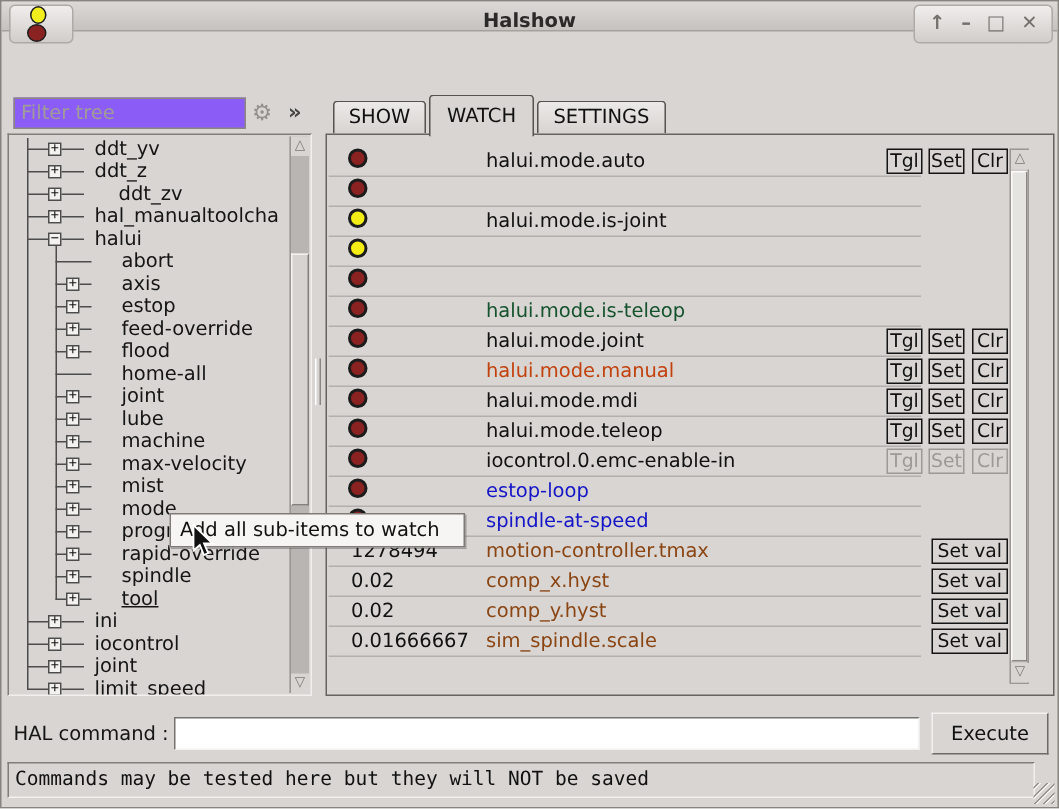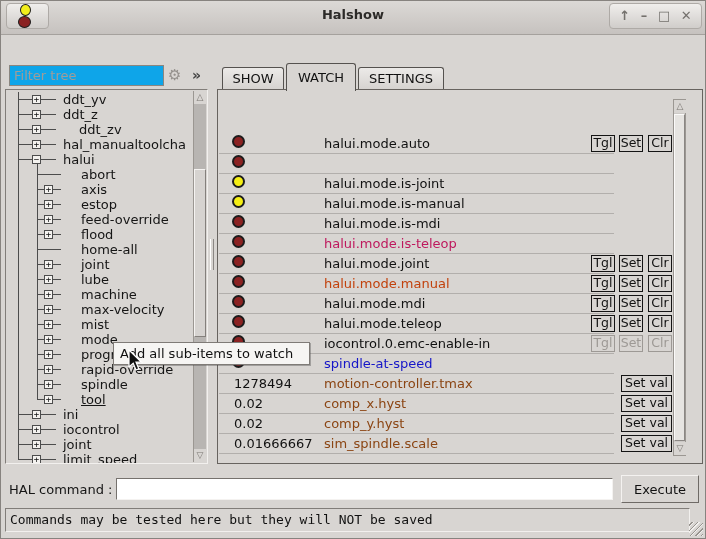--- a/index.html
+++ b/index.html
@@ -4,38 +4,38 @@
 <style>
   html,body{margin:0;padding:0;background:#ffffff;}
   *{box-sizing:border-box;}
   .window{
     position:relative;width:706px;height:539px;
     background:#d8d5d2;border:1px solid #87837f;
     font-family:"DejaVu Sans","Liberation Sans",sans-serif;font-size:13px;color:#111;
     overflow:hidden;
   }
   
-  .titlebar{position:absolute;left:0;top:0;width:100%;height:34px;
+  .titlebar{position:absolute;left:0;top:0;width:100%;height:20px;
     background:linear-gradient(#dcd9d6,#c6c2bf);border-bottom:1px solid #a5a19d;}
   .tb-plate{position:absolute;top:2px;height:26px;border-radius:4px;
     background:linear-gradient(#f0eeec,#d0cdca);border:1px solid #aeaaa6;}
   .tb-left{left:5px;width:43px;}
   .tb-right{left:608px;width:93px;display:flex;align-items:center;justify-content:space-around;padding:0 4px;}
   .dot{position:absolute;border-radius:50%;border:1px solid #1d1d1d;}
   .dot-yellow{left:13px;top:0px;width:11px;height:12px;}
   .dot-red{left:11px;top:12px;width:13px;height:12px;}
   .tb-title{position:absolute;left:0;right:0;top:6px;text-align:center;font-weight:bold;color:#2c2a28;}
   .tb-btn{color:#74716d;font-size:13px;font-weight:bold;line-height:24px;cursor:default;}
   
   .menubar{position:absolute;left:0;top:31px;width:100%;height:27px;
     display:flex;align-items:center;gap:21px;padding-left:10px;background:#d8d5d2;}
   .menu-item{color:#151515;}
   
   .filter-input{position:absolute;left:8px;top:64px;width:155px;height:21px;
-    border:1px solid #8a8680;background:#0ea5e9;font:13px "DejaVu Sans","Liberation Sans",sans-serif;
+    border:1px solid #8a8680;background:#8b5cf6;font:13px "DejaVu Sans","Liberation Sans",sans-serif;
     padding:0 4px;color:#222;}
   .filter-input::placeholder{color:#a09c98;}
   .gear{position:absolute;left:167px;top:65px;font-size:15px;color:#94908c;}
   .chev{position:absolute;left:191px;top:66px;font-size:14px;color:#444;font-weight:bold;}
   
   .tree-panel{position:absolute;left:4px;top:88px;width:203px;height:375px;
     border:1px solid;border-color:#817d79 #f2f0ee #f2f0ee #817d79;background:#d8d5d2;overflow:hidden;}
   .tree-rows{position:absolute;left:0;top:2px;width:187px;height:100%;overflow:hidden;}
   .trunk{position:absolute;width:1px;background:#4c4c4c;}
   .tree-row{position:relative;height:15px;}
@@ -52,21 +52,21 @@
   
   .sash{position:absolute;left:209px;top:238px;width:4px;height:31px;background:#d8d5d2;
     border-left:1px solid #fff;border-right:1px solid #8a8683;}
   
   .tab{position:absolute;background:linear-gradient(#eceae8,#d6d3d0);
     border:1px solid #55524f;border-bottom:none;border-radius:3px 3px 0 0;
     text-align:center;padding-top:3px;z-index:1;color:#111;}
   .tab.active{background:#d8d5d2;z-index:3;padding-top:6px;}
   .watch-panel{position:absolute;left:216px;top:88px;width:486px;height:375px;
     border:1px solid #67635f;background:#d8d5d2;z-index:2;overflow:hidden;}
-  .watch-rows{position:absolute;left:0;top:8px;width:100%;margin-top:36px;}
+  .watch-rows{position:absolute;left:0;top:8px;width:100%;}
   .watch-row{position:relative;height:20px;}
   .sep{position:absolute;left:1px;bottom:0;width:395px;height:1px;background:#b2afac;}
   .led{position:absolute;left:14px;top:1px;width:13px;height:13px;border:2px solid #1c1c1c;border-radius:50%;}
   .wval{position:absolute;left:16px;top:2px;color:#111;}
   .pin-name{position:absolute;left:106px;top:2px;white-space:nowrap;}
   .mini-btn{position:absolute;top:1px;height:17px;border:1px solid #141414;background:#d8d5d2;
     font-size:12.5px;line-height:14px;text-align:center;color:#111;padding:0;}
   .mini-btn.disabled{border-color:#9d9995;color:#9d9995;}
   
   .wsb{position:absolute;left:455px;top:9px;width:13px;height:357px;background:#ccc9c6;border:1px solid #9b9792;}
@@ -271,31 +271,29 @@
           <div class="led" style="background: rgb(139, 34, 34);"></div>
           <div class="sep"></div>
         </div>
         <div class="watch-row">
           <div class="led" style="background: rgb(244, 238, 20);"></div>
           <span class="pin-name" style="color: rgb(17, 17, 17);">halui.mode.is-joint</span>
           <div class="sep"></div>
         </div>
         <div class="watch-row">
           <div class="led" style="background: rgb(244, 238, 20);"></div>
-          <span class="pin-name" style="color: rgb(17, 17, 17);">halui.mode.is-manual</span>
-          <div class="sep"></div>
-        </div>
-        <div class="watch-row">
-          <div class="led" style="background: rgb(139, 34, 34);"></div>
-          <span class="pin-name" style="color: rgb(17, 17, 17);">halui.mode.is-mdi</span>
-          <div class="sep"></div>
-        </div>
-        <div class="watch-row">
-          <div class="led" style="background: rgb(139, 34, 34);"></div>
-          <span class="pin-name" style="color: #be185d;">halui.mode.is-teleop</span>
+          <div class="sep"></div>
+        </div>
+        <div class="watch-row">
+          <div class="led" style="background: rgb(139, 34, 34);"></div>
+          <div class="sep"></div>
+        </div>
+        <div class="watch-row">
+          <div class="led" style="background: rgb(139, 34, 34);"></div>
+          <span class="pin-name" style="color: #14532d;">halui.mode.is-teleop</span>
           <div class="sep"></div>
         </div>
         <div class="watch-row">
           <div class="led" style="background: rgb(139, 34, 34);"></div>
           <span class="pin-name" style="color: rgb(17, 17, 17);">halui.mode.joint</span>
           <span class="mini-btn" style="left: 373px; width: 24px;">Tgl</span>
           <span class="mini-btn" style="left: 401px; width: 24px;">Set</span>
           <span class="mini-btn" style="left: 430px; width: 24px;">Clr</span>
           <div class="sep"></div>
         </div>
@@ -322,20 +320,25 @@
           <span class="mini-btn" style="left: 401px; width: 24px;">Set</span>
           <span class="mini-btn" style="left: 430px; width: 24px;">Clr</span>
           <div class="sep"></div>
         </div>
         <div class="watch-row">
           <div class="led" style="background: rgb(139, 34, 34);"></div>
           <span class="pin-name" style="color: rgb(17, 17, 17);">iocontrol.0.emc-enable-in</span>
           <span class="mini-btn disabled" style="left: 373px; width: 24px;">Tgl</span>
           <span class="mini-btn disabled" style="left: 401px; width: 24px;">Set</span>
           <span class="mini-btn disabled" style="left: 430px; width: 24px;">Clr</span>
+          <div class="sep"></div>
+        </div>
+        <div class="watch-row">
+          <div class="led" style="background: rgb(139, 34, 34);"></div>
+          <span class="pin-name" style="color: rgb(21, 21, 200);">estop-loop</span>
           <div class="sep"></div>
         </div>
         <div class="watch-row">
           <div class="led" style="background: rgb(139, 34, 34);"></div>
           <span class="pin-name" style="color: rgb(21, 21, 200);">spindle-at-speed</span>
           <div class="sep"></div>
         </div>
         <div class="watch-row">
           <span class="wval">1278494</span>
           <span class="pin-name" style="color: rgb(139, 69, 19);">motion-controller.tmax</span>

